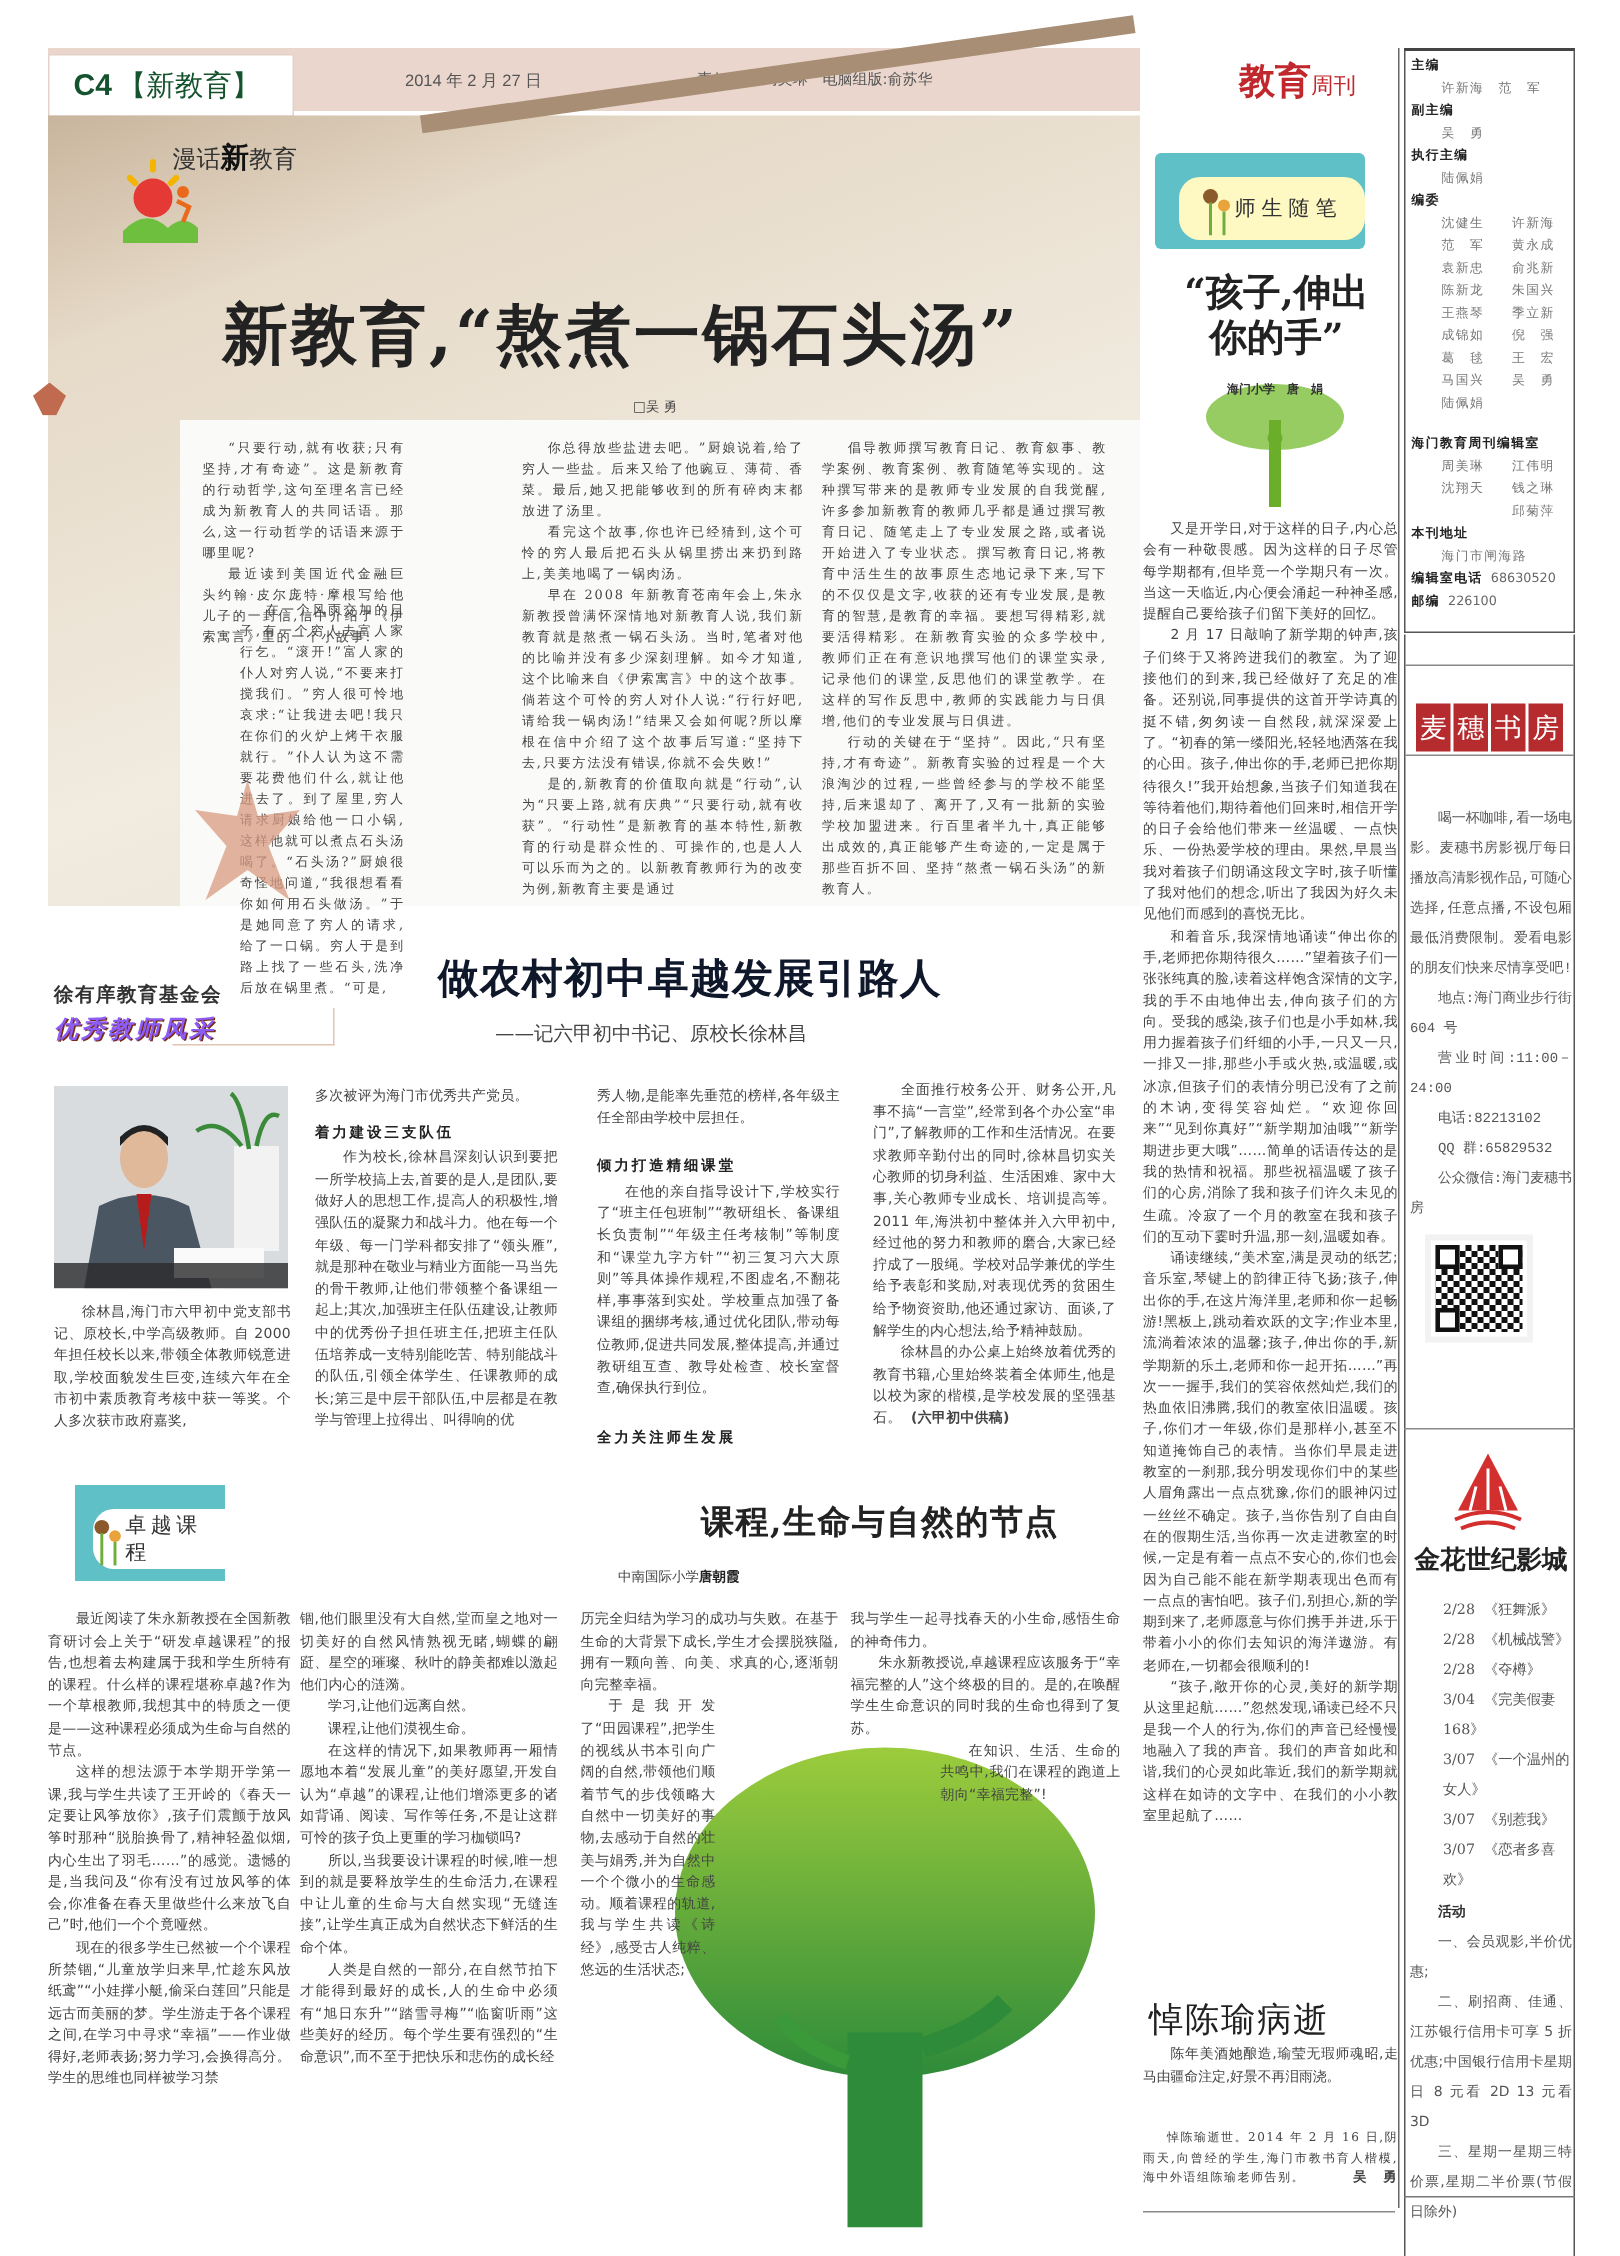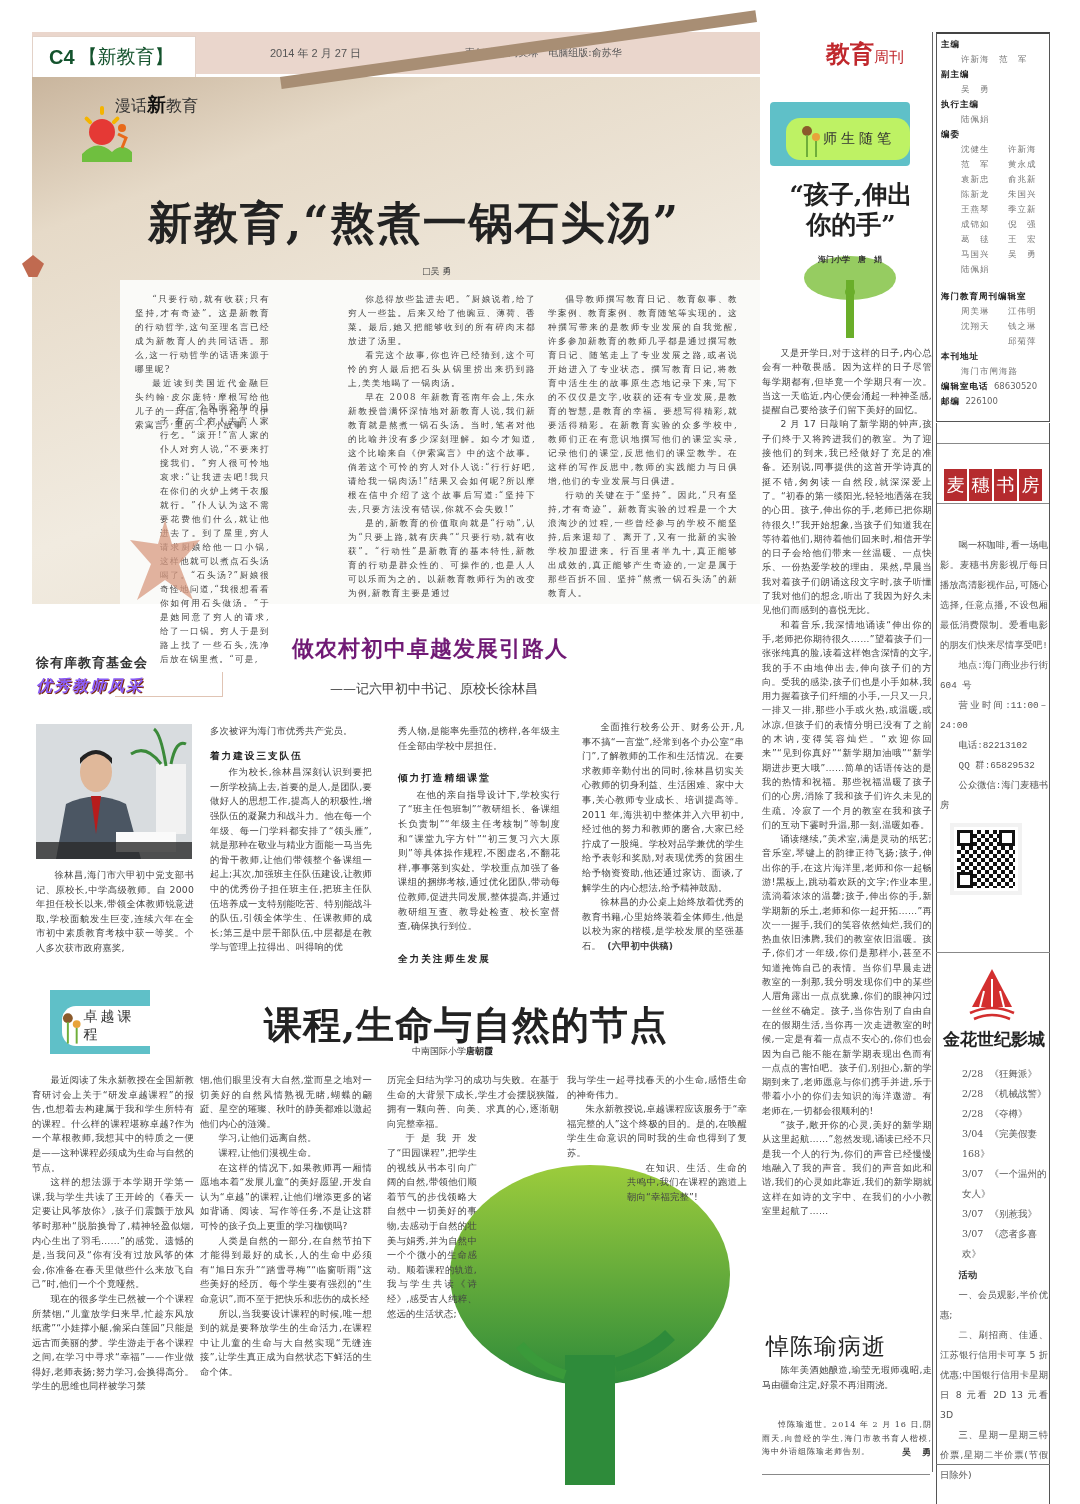--- a/index.html
+++ b/index.html
@@ -34,21 +34,21 @@
 .leaf{left:130px;top:520px;width:70px;height:80px;background:#d89a80;opacity:.75;clip-path:polygon(50% 0,60% 30%,100% 25%,70% 55%,90% 100%,50% 75%,10% 100%,30% 55%,0 25%,40% 30%)}
 .leaf2{left:22px;top:255px;width:22px;height:22px;background:#c06a50;clip-path:polygon(50% 0,100% 40%,70% 100%,30% 100%,0 40%)}
 .col{font-size:8.6px;line-height:14px;letter-spacing:1.3px;color:#444;text-align:justify}
 .col p{text-indent:2em}
 .hcol1{left:135px;top:292px;width:135px}
 .hcol1b{left:160px;top:400px;width:110px}
 .hcol2{left:348px;top:292px;width:188px}
 .hcol3{left:548px;top:292px;width:190px}
 
 .tag-box{left:770px;top:102px;width:140px;height:64px;background:#5fc0c8;border-radius:4px}
-.tag-inner{left:786px;top:118px;width:124px;height:42px;background:#bef264;border-radius:14px;display:flex;align-items:center;justify-content:center;font-family:"DejaVu Sans",sans-serif;font-size:14px;letter-spacing:4px;color:#333}
+.tag-inner{left:786px;top:118px;width:124px;height:42px;background:#fef9c3;border-radius:14px;display:flex;align-items:center;justify-content:center;font-family:"DejaVu Sans",sans-serif;font-size:14px;letter-spacing:4px;color:#333}
 .sprout{width:22px;height:36px}
 .essay-title{left:766px;top:180px;width:170px;text-align:center;font-size:25px;font-weight:bold;line-height:30px;color:#222}
 .tree-sm{left:800px;top:250px;width:100px;height:90px}
 .essay-by{left:818px;top:254px;font-size:8px;color:#333;font-weight:bold}
 .ecol{left:762px;top:346px;width:170px;font-family:"DejaVu Sans",sans-serif;font-size:9.2px;line-height:14.3px;color:#444;text-align:justify;letter-spacing:.3px}
 .ecol p{text-indent:2em}
 
 .side2{left:936px;top:423px;width:114px;height:237px;border-left:1px solid #555;border-right:1px solid #555}
 .side2 .hr{position:absolute;left:0;width:112px;height:1px;background:#888}
 .bk-title{left:944px;top:469px;display:flex;gap:2px}
@@ -65,34 +65,34 @@
 .cin-list{left:940px;top:1064px;width:108px;font-family:"DejaVu Serif",serif;font-size:9.5px;line-height:20px;color:#555}
 .cin-list .r{padding-left:22px}
 .act{left:940px;top:1265px;width:108px;font-family:"DejaVu Sans",sans-serif;font-size:9.3px;line-height:20px;color:#555;text-align:justify}
 .act p{text-indent:2em}
 .act .h{font-weight:bold;color:#333;text-indent:2em}
 .side-bot{left:936px;top:1464px;width:114px;height:1px;background:#777}
 
 .fund1{left:36px;top:654px;font-size:13px;font-weight:bold;color:#333;letter-spacing:1px;font-family:"DejaVu Serif",serif}
 .fund2{left:36px;top:676px;font-size:16px;font-weight:bold;color:#8b5cf6;letter-spacing:2px;font-style:italic;font-family:"DejaVu Serif",serif;text-shadow:1px 1px 0 #7a2a10}
 .fund-box{left:115px;top:672px;width:108px;height:25px;border:1px solid #e0c4b4;border-left:none;border-top:none}
-.f2-title{left:292px;top:634px;font-size:22px;font-weight:bold;color:#701a75;letter-spacing:1px}
+.f2-title{left:292px;top:634px;font-size:27px;font-weight:bold;color:#0f172a;letter-spacing:1px}
 .f2-sub{left:330px;top:680px;font-family:"DejaVu Sans",sans-serif;font-size:13px;color:#444}
 .photo{left:36px;top:724px;width:156px;height:135px;background:linear-gradient(135deg,#c9ced2 0%,#e6e9eb 50%,#b7bdc2 100%);overflow:hidden}
 .pcol{font-family:"DejaVu Sans",sans-serif;font-size:9.3px;line-height:14.6px;color:#444;text-align:justify;letter-spacing:.2px}
 .pcol p{text-indent:2em}
 .pcol h4{font-size:9.6px;font-weight:bold;color:#222;letter-spacing:2px;margin:10px 0 2px}
 .p1{left:36px;top:868px;width:158px}
 .p2{left:210px;top:724px;width:162px}
 .p3{left:398px;top:724px;width:162px}
 .p4{left:582px;top:720px;width:162px}
 
 .tag2-box{left:50px;top:990px;width:100px;height:64px;background:#5fc0c8}
 .tag2-inner{left:62px;top:1006px;width:88px;height:40px;background:#fff;border-radius:14px 0 0 14px;display:flex;align-items:center;justify-content:center;font-family:"DejaVu Sans",sans-serif;font-size:14px;letter-spacing:3px;color:#333}
-.f3-title{left:226px;top:1000px;width:480px;text-align:center;font-size:38px;font-weight:bold;color:#222;letter-spacing:1px}
+.f3-title{left:226px;top:1000px;width:480px;text-align:right;font-size:22px;font-weight:bold;color:#222;letter-spacing:1px}
 .f3-by{left:412px;top:1045px;font-family:"DejaVu Sans",sans-serif;font-size:9px;color:#444}
 .f3-by b{margin-left:0;color:#222}
 .t1{left:32px;top:1073px;width:162px}
 .t2{left:200px;top:1073px;width:172px}
 .t3{left:387px;top:1073px;width:172px}
 .t4{left:567px;top:1073px;width:180px}
 .tree-big{left:440px;top:1155px;width:320px;height:330px}
 .notice-t{left:766px;top:1331px;font-size:23px;color:#222;letter-spacing:1px}
 .notice-b{left:762px;top:1363px;width:170px;font-family:"DejaVu Sans",sans-serif;font-size:9.2px;line-height:14.5px;color:#444;text-align:justify}
 .notice-b p{text-indent:2em}
@@ -359,22 +359,22 @@
 <div class="abs pcol t1">
   <p>最近阅读了朱永新教授在全国新教育研讨会上关于“研发卓越课程”的报告,也想着去构建属于我和学生所特有的课程。什么样的课程堪称卓越?作为一个草根教师,我想其中的特质之一便是——这种课程必须成为生命与自然的节点。</p>
   <p>这样的想法源于本学期开学第一课,我与学生共读了王开岭的《春天一定要让风筝放你》,孩子们震颤于放风筝时那种“脱胎换骨了,精神轻盈似烟,内心生出了羽毛……”的感觉。遗憾的是,当我问及“你有没有过放风筝的体会,你准备在春天里做些什么来放飞自己”时,他们一个个竟哑然。</p>
   <p>现在的很多学生已然被一个个课程所禁锢,“儿童放学归来早,忙趁东风放纸鸢”“小娃撑小艇,偷采白莲回”只能是远古而美丽的梦。学生游走于各个课程之间,在学习中寻求“幸福”——作业做得好,老师表扬;努力学习,会换得高分。学生的思维也同样被学习禁</p>
 </div>
 <div class="abs pcol t2">
   <div>锢,他们眼里没有大自然,堂而皇之地对一切美好的自然风情熟视无睹,蝴蝶的翩跹、星空的璀璨、秋叶的静美都难以激起他们内心的涟漪。</div>
   <p>学习,让他们远离自然。</p>
   <p>课程,让他们漠视生命。</p>
   <p>在这样的情况下,如果教师再一厢情愿地本着“发展儿童”的美好愿望,开发自认为“卓越”的课程,让他们增添更多的诸如背诵、阅读、写作等任务,不是让这群可怜的孩子负上更重的学习枷锁吗?</p>
+  <p>所以,当我要设计课程的时候,唯一想到的就是要释放学生的生命活力,在课程中让儿童的生命与大自然实现“无缝连接”,让学生真正成为自然状态下鲜活的生命个体。</p>
   <p>人类是自然的一部分,在自然节拍下才能得到最好的成长,人的生命中必须有“旭日东升”“踏雪寻梅”“临窗听雨”这些美好的经历。每个学生要有强烈的“生命意识”,而不至于把快乐和悲伤的成长经</p>
-  <p>所以,当我要设计课程的时候,唯一想到的就是要释放学生的生命活力,在课程中让儿童的生命与大自然实现“无缝连接”,让学生真正成为自然状态下鲜活的生命个体。</p>
 </div>
 <div class="abs tree-big">
   <svg width="320" height="330" viewBox="0 0 320 330">
     <defs>
         <linearGradient id="tg" x1="0" y1="0" x2="0" y2="1">
           <stop offset="0" stop-color="#9ccc3c"></stop>
           <stop offset="1" stop-color="#2e8b3a"></stop>
         </linearGradient>
       </defs>
     <ellipse cx="150" cy="120" rx="140" ry="110" fill="url(#tg)"></ellipse>

